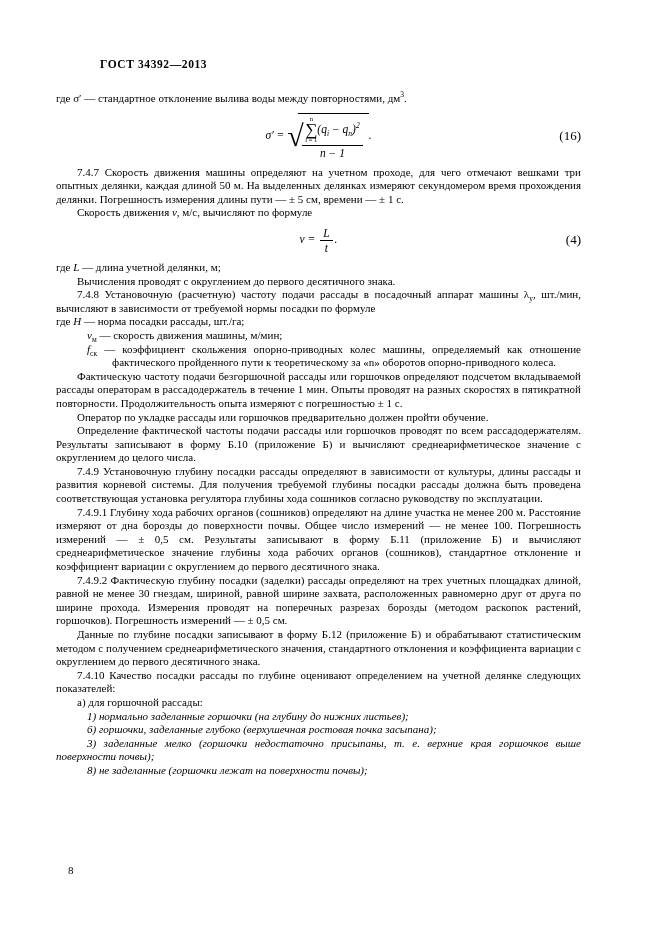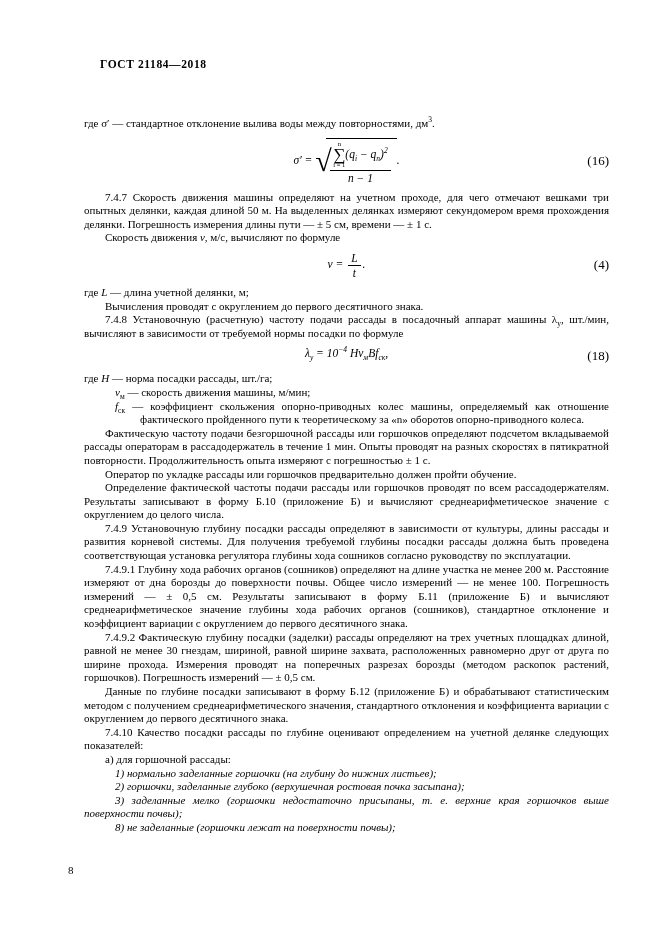--- a/index.html
+++ b/index.html
@@ -27,26 +27,25 @@
     top: 58px;
     left: 100px;
     font-family: "Liberation Serif", serif;
     font-size: 11.5px;
     font-weight: bold;
     letter-spacing: 0.6px;
   }
   .content {
     position: absolute;
     top: 92px;
-    left: 84px;
+    left: 56px;
     width: 525px;
     font-size: 11px;
     line-height: 13.6px;
     text-align: justify;
-    margin-top: 25px;
   }
   p {
     margin: 0;
     padding: 0;
   }
   .indent {
     text-indent: 21px;
   }
   .indent2 {
     text-indent: 31px;
@@ -142,21 +141,21 @@
     left: 68px;
     top: 864px;
     font-size: 11px;
   }
 </style>
 </head>
 <body>
 
 <div class="page">
 
-  <div class="header">ГОСТ 21184—2018</div>
+  <div class="header">ГОСТ 34392—2013</div>
 
   <div class="content">
 
     <p class="noindent">где σ′ — стандартное отклонение вылива воды между повторностями, дм<sup>3</sup>.</p>
 
     <div class="formula-row">
       <span class="fml">
         <span>σ′ =</span>
         <span class="sqrt">
           <span class="radical">√</span>
@@ -188,42 +187,36 @@
           <span class="den">t</span>
         </span><span>.</span>
       </span>
       <span class="formula-num">(4)</span>
     </div>
 
     <p class="noindent">где <i>L</i> — длина учетной делянки, м;</p>
     <p class="indent">Вычисления проводят с округлением до первого десятичного знака.</p>
     <p class="indent">7.4.8 Установочную (расчетную) частоту подачи рассады в посадочный аппарат машины λ<sub>у</sub>, шт./мин, вычисляют в зависимости от требуемой нормы посадки по формуле</p>
 
-    <div class="formula-row">
-      <span class="fml">
-        λ<sub>у</sub> = 10<sup>−4</sup> <span class="sym">Hv</span><sub>м</sub><span class="sym">Bf</span><sub>ск</sub>,
-      </span>
-      <span class="formula-num">(18)</span>
-    </div>
 
     <p class="noindent">где <i>Н</i> — норма посадки рассады, шт./га;</p>
     <p class="noindent" style="padding-left:31px;"><i>v</i><sub>м</sub> — скорость движения машины, м/мин;</p>
     <p class="noindent" style="padding-left:56px; text-indent:-25px;"><i>f</i><sub>ск</sub> — коэффициент скольжения опорно-приводных колес машины, определяемый как отношение фактического пройденного пути к теоретическому за «n» оборотов опорно-приводного колеса.</p>
 
     <p class="indent">Фактическую частоту подачи безгоршочной рассады или горшочков определяют подсчетом вкладываемой рассады операторам в рассадодержатель в течение 1 мин. Опыты проводят на разных скоростях в пятикратной повторности. Продолжительность опыта измеряют с погрешностью ± 1 с.</p>
     <p class="indent">Оператор по укладке рассады или горшочков предварительно должен пройти обучение.</p>
     <p class="indent">Определение фактической частоты подачи рассады или горшочков проводят по всем рассадодержателям. Результаты записывают в форму Б.10 (приложение Б) и вычисляют среднеарифметическое значение с округлением до целого числа.</p>
     <p class="indent">7.4.9 Установочную глубину посадки рассады определяют в зависимости от культуры, длины рассады и развития корневой системы. Для получения требуемой глубины посадки рассады должна быть проведена соответствующая установка регулятора глубины хода сошников согласно руководству по эксплуатации.</p>
     <p class="indent">7.4.9.1 Глубину хода рабочих органов (сошников) определяют на длине участка не менее 200 м. Расстояние измеряют от дна борозды до поверхности почвы. Общее число измерений — не менее 100. Погрешность измерений — ± 0,5 см. Результаты записывают в форму Б.11 (приложение Б) и вычисляют среднеарифметическое значение глубины хода рабочих органов (сошников), стандартное отклонение и коэффициент вариации с округлением до первого десятичного знака.</p>
     <p class="indent">7.4.9.2 Фактическую глубину посадки (заделки) рассады определяют на трех учетных площадках длиной, равной не менее 30 гнездам, шириной, равной ширине захвата, расположенных равномерно друг от друга по ширине прохода. Измерения проводят на поперечных разрезах борозды (методом раскопок растений, горшочков). Погрешность измерений — ± 0,5 см.</p>
     <p class="indent">Данные по глубине посадки записывают в форму Б.12 (приложение Б) и обрабатывают статистическим методом с получением среднеарифметического значения, стандартного отклонения и коэффициента вариации с округлением до первого десятичного знака.</p>
     <p class="indent">7.4.10 Качество посадки рассады по глубине оценивают определением на учетной делянке следующих показателей:</p>
     <p class="indent">а) для горшочной рассады:</p>
     <p class="indent2">1) нормально заделанные горшочки (на глубину до нижних листьев);</p>
-    <p class="indent2">2) горшочки, заделанные глубоко (верхушечная ростовая почка засыпана);</p>
+    <p class="indent2">6) горшочки, заделанные глубоко (верхушечная ростовая почка засыпана);</p>
     <p class="indent2">3) заделанные мелко (горшочки недостаточно присыпаны, т. е. верхние края горшочков выше поверхности почвы);</p>
     <p class="indent2">8) не заделанные (горшочки лежат на поверхности почвы);</p>
 
   </div>
 
   <div class="pagenum">8</div>
 
 </div>
 
 </body></html>

